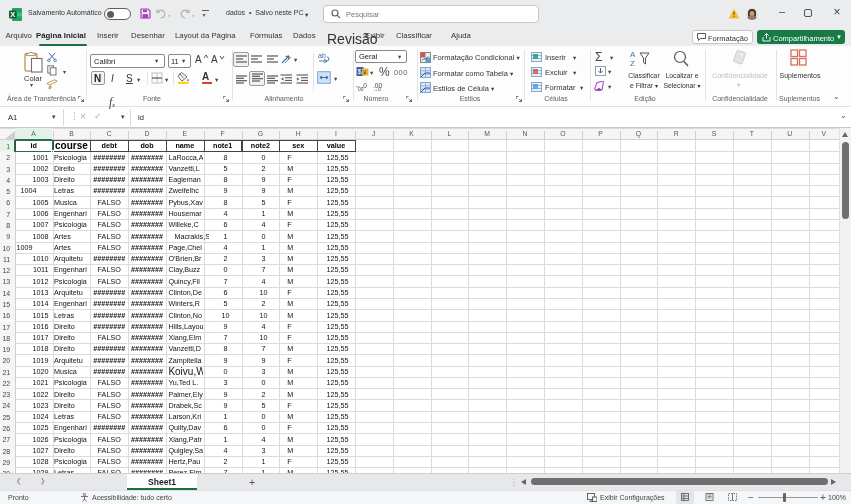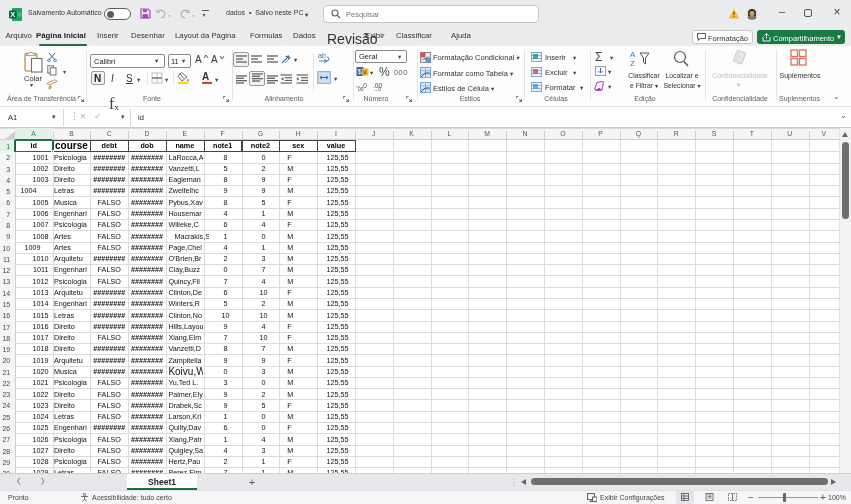--- a/index.html
+++ b/index.html
@@ -348,21 +348,21 @@
 </svg>
 <div class="abs" style="left:770px;top:71.5px;width:60px;text-align:center;font-size:7px;color:#333;">Suplementos</div>
 <div class="abs" style="left:0;top:107px;width:851px;height:21px;background:#fff;border-bottom:1px solid #c8c8c8;"></div>
 <div class="abs" style="left:62.5px;top:109px;width:1px;height:17px;background:#d8d8d8;"></div>
 <div class="abs" style="left:130px;top:109px;width:1px;height:17px;background:#d8d8d8;"></div>
 <div class="abs" style="left:8px;top:113px;font-size:7.5px;color:#222;">A1</div>
 <div class="abs" style="left:52px;top:113px;font-size:7px;color:#444;">▾</div>
 <div class="abs" style="left:70px;top:111px;font-size:9px;color:#999;">⋮</div>
 <div class="abs" style="left:80px;top:111px;font-size:10px;color:#b0b0b0;">×</div>
 <div class="abs" style="left:94px;top:111px;font-size:9px;color:#b0b0b0;">✓</div>
-<div class="abs" style="left:109px;top:95px;font-size:16px;color:#444;font-family:Liberation Serif,serif;">fₓ</div>
+<div class="abs" style="left:109px;top:95px;font-size:12px;font-style:italic;color:#444;font-family:Liberation Serif,serif;">fₓ</div>
 <div class="abs" style="left:121px;top:113px;font-size:7px;color:#444;">▾</div>
 <div class="abs" style="left:138px;top:113px;font-size:7.5px;color:#222;">id</div>
 <div class="abs" style="left:840px;top:111px;font-size:8px;color:#555;">⌄</div>
 <div class="abs" style="left:0;top:128px;width:839px;height:12px;background:#f5f5f5;border-bottom:1px solid #d0d0d0;border-top:1px solid #dadada;"></div>
 <svg class="abs" style="left:3px;top:131px" width="13" height="8" viewBox="0 0 13 8">
     <path d="M12 0 L12 8 L2 8 Z" fill="#cfcfcf"></path>
   </svg>
 <div class="abs" style="left:14.7px;top:128px;width:1px;height:12px;background:#d8d8d8;"></div>
 <div class="abs" style="left:14.7px;top:128px;width:37.8px;height:12px;background:#e5f0e9;border-bottom:1.5px solid #217346;"></div>
 <div class="abs" style="left:14.7px;top:129.5px;width:37.8px;text-align:center;font-size:6.8px;color:#2e7d4f;">A</div>
@@ -635,21 +635,21 @@
 <div class="abs" style="left:318.1px;top:80.3px;width:35.8px;font-size:7.2px;color:#111;white-space:nowrap;overflow:hidden;line-height:9.98px;height:10.0px;text-align:right;padding-right:5.5px;">125,55</div>
 <div class="abs" style="left:15.7px;top:91.5px;width:35.8px;font-size:7.2px;color:#111;white-space:nowrap;overflow:hidden;line-height:9.98px;height:10.0px;text-align:right;padding-right:3px;">1008</div>
 <div class="abs" style="left:53.5px;top:91.5px;width:35.8px;font-size:7.2px;color:#111;white-space:nowrap;overflow:hidden;line-height:9.98px;height:10.0px;padding-left:0.5px;">Artes</div>
 <div class="abs" style="left:91.3px;top:91.5px;width:35.8px;font-size:7.2px;color:#111;white-space:nowrap;overflow:hidden;line-height:9.98px;height:10.0px;text-align:center;">FALSO</div>
 <div class="abs" style="left:129.1px;top:91.5px;width:35.8px;font-size:7.2px;color:#111;white-space:nowrap;overflow:hidden;line-height:9.98px;height:10.0px;text-align:center;"><b>########</b></div>
 <div class="abs" style="left:166.9px;top:91.5px;width:35.8px;font-size:7.2px;color:#111;white-space:nowrap;overflow:hidden;line-height:9.98px;height:10.0px;padding-left:1.5px;margin-left:6px;">Macrakis,S</div>
 <div class="abs" style="left:204.7px;top:91.5px;width:35.8px;font-size:7.2px;color:#111;white-space:nowrap;overflow:hidden;line-height:9.98px;height:10.0px;text-align:center;padding-left:6px;">1</div>
 <div class="abs" style="left:242.5px;top:91.5px;width:35.8px;font-size:7.2px;color:#111;white-space:nowrap;overflow:hidden;line-height:9.98px;height:10.0px;text-align:center;padding-left:6px;">0</div>
 <div class="abs" style="left:280.3px;top:91.5px;width:35.8px;font-size:7.2px;color:#111;white-space:nowrap;overflow:hidden;line-height:9.98px;height:10.0px;padding-left:7px;">M</div>
 <div class="abs" style="left:318.1px;top:91.5px;width:35.8px;font-size:7.2px;color:#111;white-space:nowrap;overflow:hidden;line-height:9.98px;height:10.0px;text-align:right;padding-right:5.5px;">125,55</div>
-<div class="abs" style="left:15.7px;top:102.8px;width:35.8px;font-size:7.2px;color:#111;white-space:nowrap;overflow:hidden;line-height:9.98px;height:10.0px;text-align:right;padding-right:11px;">1009</div>
+<div class="abs" style="left:15.7px;top:102.8px;width:35.8px;font-size:7.2px;color:#111;white-space:nowrap;overflow:hidden;line-height:9.98px;height:10.0px;text-align:right;padding-right:19px;">1009</div>
 <div class="abs" style="left:53.5px;top:102.8px;width:35.8px;font-size:7.2px;color:#111;white-space:nowrap;overflow:hidden;line-height:9.98px;height:10.0px;padding-left:0.5px;">Artes</div>
 <div class="abs" style="left:91.3px;top:102.8px;width:35.8px;font-size:7.2px;color:#111;white-space:nowrap;overflow:hidden;line-height:9.98px;height:10.0px;text-align:center;">FALSO</div>
 <div class="abs" style="left:129.1px;top:102.8px;width:35.8px;font-size:7.2px;color:#111;white-space:nowrap;overflow:hidden;line-height:9.98px;height:10.0px;text-align:center;"><b>########</b></div>
 <div class="abs" style="left:166.9px;top:102.8px;width:35.8px;font-size:7.2px;color:#111;white-space:nowrap;overflow:hidden;line-height:9.98px;height:10.0px;padding-left:1.5px;">Page,Chel</div>
 <div class="abs" style="left:204.7px;top:102.8px;width:35.8px;font-size:7.2px;color:#111;white-space:nowrap;overflow:hidden;line-height:9.98px;height:10.0px;text-align:center;padding-left:6px;">4</div>
 <div class="abs" style="left:242.5px;top:102.8px;width:35.8px;font-size:7.2px;color:#111;white-space:nowrap;overflow:hidden;line-height:9.98px;height:10.0px;text-align:center;padding-left:6px;">1</div>
 <div class="abs" style="left:280.3px;top:102.8px;width:35.8px;font-size:7.2px;color:#111;white-space:nowrap;overflow:hidden;line-height:9.98px;height:10.0px;padding-left:7px;">M</div>
 <div class="abs" style="left:318.1px;top:102.8px;width:35.8px;font-size:7.2px;color:#111;white-space:nowrap;overflow:hidden;line-height:9.98px;height:10.0px;text-align:right;padding-right:5.5px;">125,55</div>
 <div class="abs" style="left:15.7px;top:114.1px;width:35.8px;font-size:7.2px;color:#111;white-space:nowrap;overflow:hidden;line-height:9.98px;height:10.0px;text-align:right;padding-right:3px;">1010</div>
 <div class="abs" style="left:53.5px;top:114.1px;width:35.8px;font-size:7.2px;color:#111;white-space:nowrap;overflow:hidden;line-height:9.98px;height:10.0px;padding-left:0.5px;">Arquitetu</div>

